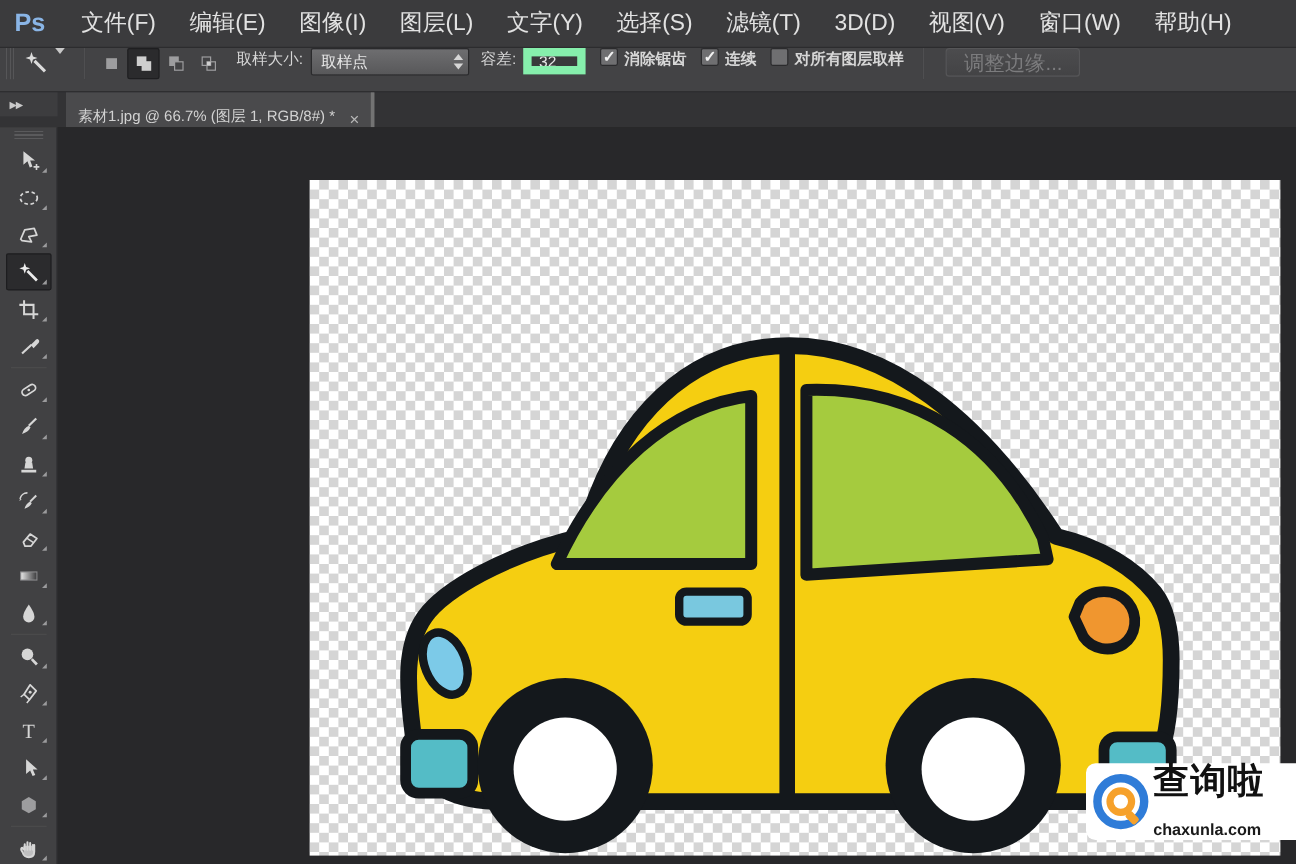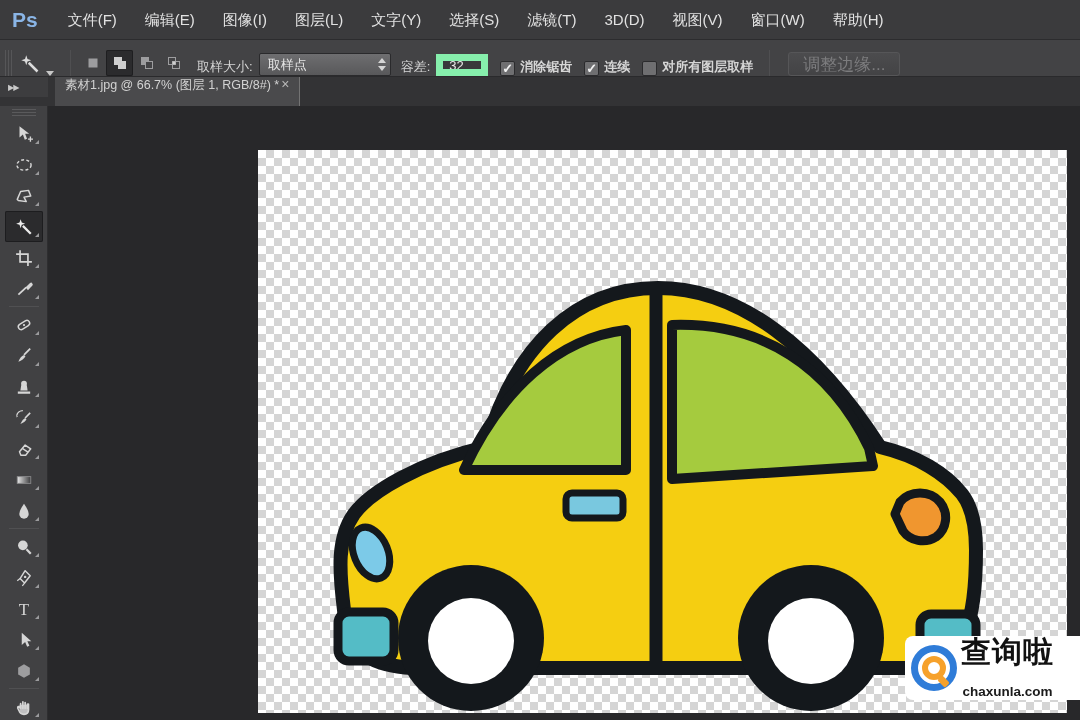--- a/index.html
+++ b/index.html
@@ -3,25 +3,25 @@
 <meta charset="utf-8">
 <style>
   * { margin:0; padding:0; box-sizing:border-box; }
   html,body { width:1080px; height:720px; overflow:hidden; }
   body { font-family:"Liberation Sans", sans-serif; background:#28282a; position:relative; }
 
   
   .menu-bar { position:absolute; left:0; top:0; width:1080px; height:40px;
     background:#3b3b3d; display:flex; align-items:center; border-bottom:1px solid #2c2c2e; }
   .ps-logo { font-weight:bold; font-size:21px; color:#8ab5e6; padding:0 16px 0 12px; letter-spacing:0; }
-  .menu-item { color:#e2e2e2; font-size:15px; padding:0 14px; height:40px; line-height:40px; cursor:default; }
+  .menu-item { color:#e2e2e2; font-size:19px; padding:0 14px; height:40px; line-height:40px; cursor:default; }
 
   
   .options-bar { position:absolute; left:0; top:40px; width:1080px; height:37px;
-    background:#434345; border-bottom:1px solid #2a2a2c; display:flex; align-items:flex-end;
+    background:#434345; border-bottom:1px solid #2a2a2c; display:flex; align-items:flex-start;
     color:#d6d6d6; font-size:13px; }
   .opt-grip { width:7px; height:26px; margin:0 6px 0 5px;
     background:repeating-linear-gradient(90deg,#565658 0 1px,transparent 1px 3px); }
   .opt-tool-icon { width:24px; height:24px; display:flex; align-items:center; justify-content:center; }
   .opt-caret { width:0; height:0; border-left:4px solid transparent; border-right:4px solid transparent;
     border-top:5px solid #c8c8c8; margin:0 8px 0 4px; }
   .v-sep { width:1px; height:26px; background:#333335; border-right:1px solid #4f4f51; margin:0 8px; }
   .mode-btn { width:27px; height:26px; display:flex; align-items:center; justify-content:center; border-radius:2px; }
   .mode-btn.active { background:#2b2b2d; box-shadow:inset 0 0 0 1px #1e1e20; }
   .opt-label { margin:0 6px 0 10px; white-space:nowrap; }
@@ -39,22 +39,22 @@
     display:flex; align-items:center; justify-content:center; margin:0 5px 0 12px;
     color:#f2f2f2; font-size:13px; font-weight:bold; line-height:1; }
   .chk-label { white-space:nowrap;font-weight:bold; }
   .refine-btn { margin-left:10px; height:24px; padding:0 14px; border:1px solid #565658; border-radius:3px;
     background:linear-gradient(#4c4c4e,#434345); color:#7c7c7e; font-size:17px; display:flex; align-items:center; }
 
   
   .tab-bar { position:absolute; left:0; top:77px; width:1080px; height:29px; background:#333335; display:flex; }
   .panel-collapse { width:48px; height:20px; background:#3d3d3f; color:#c9c9c9; font-size:12px;
     display:flex; align-items:center; padding-left:8px; letter-spacing:-1px; }
-  .doc-tab { margin-left:7px; height:29px; background:#4a4a4c; display:flex; align-items:flex-start;
-    padding:0 10px; color:#d2d2d2; font-size:12.5px; gap:2px; border-right:1px solid #737373; }
+  .doc-tab { margin-left:7px; height:29px; background:#4a4a4c; display:flex; align-items:flex-end;
+    padding:0 10px; color:#d2d2d2; font-size:12.5px; gap:12px; border-right:3px solid #737373; }
   .tab-close { color:#b8b8b8; font-size:14px; line-height:1; }
 
   
   .toolbar { position:absolute; left:0; top:106px; width:48px; height:614px; background:#414143;
     border-right:1px solid #2e2e30; }
   .toolbar-grip { width:24px; height:7px; margin:3px auto 2px auto;
     background:repeating-linear-gradient(#5a5a5c 0 1px,transparent 1px 3px); }
   .tool { width:38px; height:31px; margin:0 auto; display:flex; align-items:center; justify-content:center;
     position:relative; }
   .tool::after { content:''; position:absolute; right:4px; bottom:5px;
@@ -71,21 +71,21 @@
   .car-svg { position:absolute; left:0; top:0; width:809px; height:563px; }
 
   
   .watermark { position:absolute; left:857px; top:530px; width:175px; height:64px; background:#ffffff;
     border-radius:8px 0 0 8px; display:flex; align-items:center; padding-left:6px; }
   .wm-logo { width:46px; height:46px; border-radius:50%; border:7px solid #2f7cd8; position:relative; flex:0 0 auto; }
   .wm-logo .q-ring { position:absolute; left:4px; top:4px; width:24px; height:24px; border-radius:50%;
     border:6px solid #f6a12b; }
   .wm-logo .q-tail { position:absolute; right:1px; bottom:-1px; width:11px; height:7px; background:#f6a12b;
     border-radius:2px; transform:rotate(45deg); }
-  .wm-text { margin-left:4px; display:flex; flex-direction:column; line-height:1;text-align:center; }
+  .wm-text { margin-left:4px; display:flex; flex-direction:column; line-height:1; }
   .wm-title { font-family:"Liberation Serif", serif; font-weight:bold; font-size:30px; color:#111; letter-spacing:1px; }
   .wm-domain { font-size:13.5px; font-weight:bold; color:#1a1a1a; margin-top:18px; }
 </style>
 </head>
 <body>
 
 <div class="menu-bar">
   <span class="ps-logo">Ps</span>
   <span class="menu-item">文件(F)</span>
   <span class="menu-item">编辑(E)</span>

